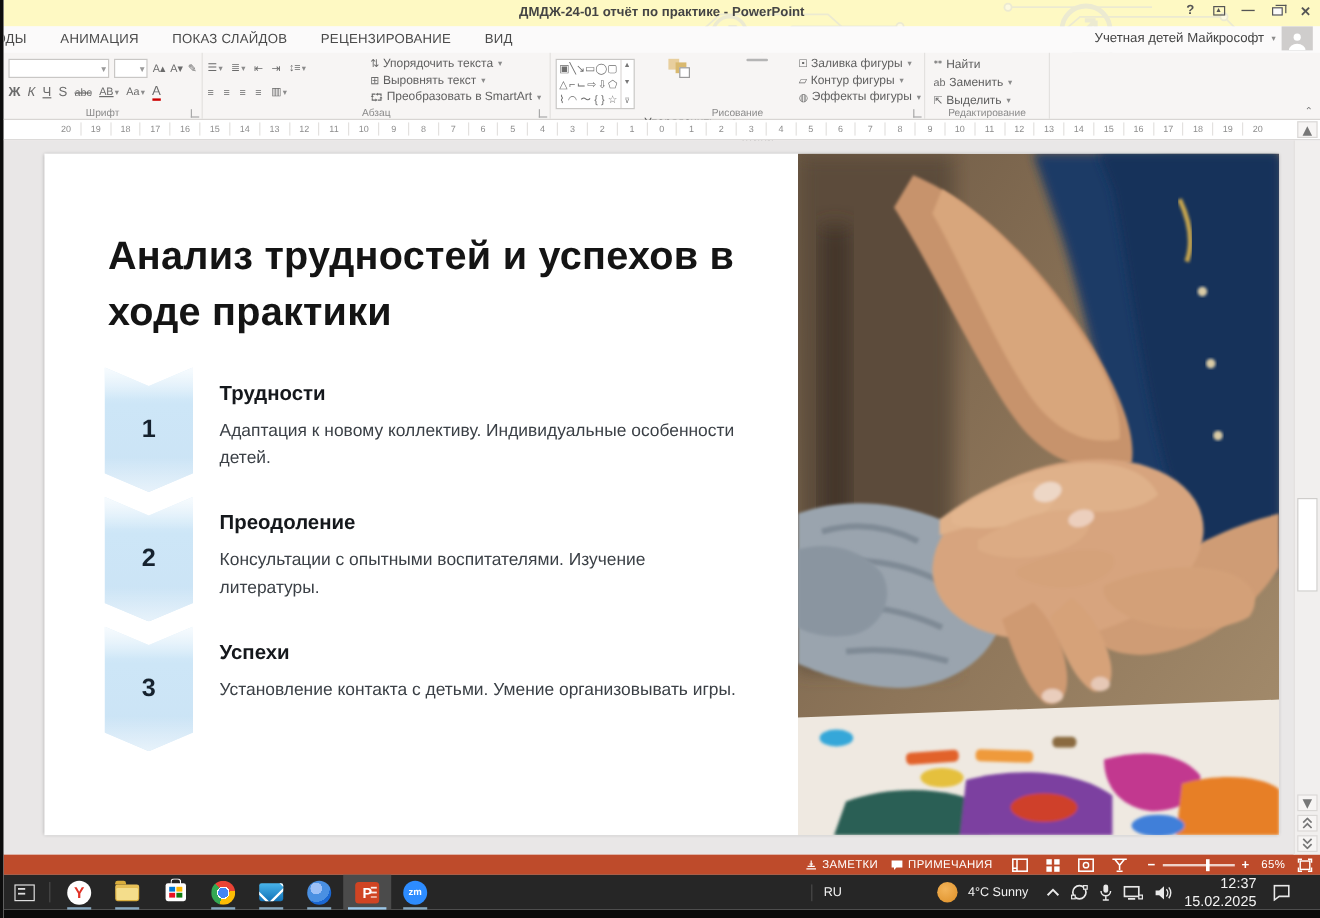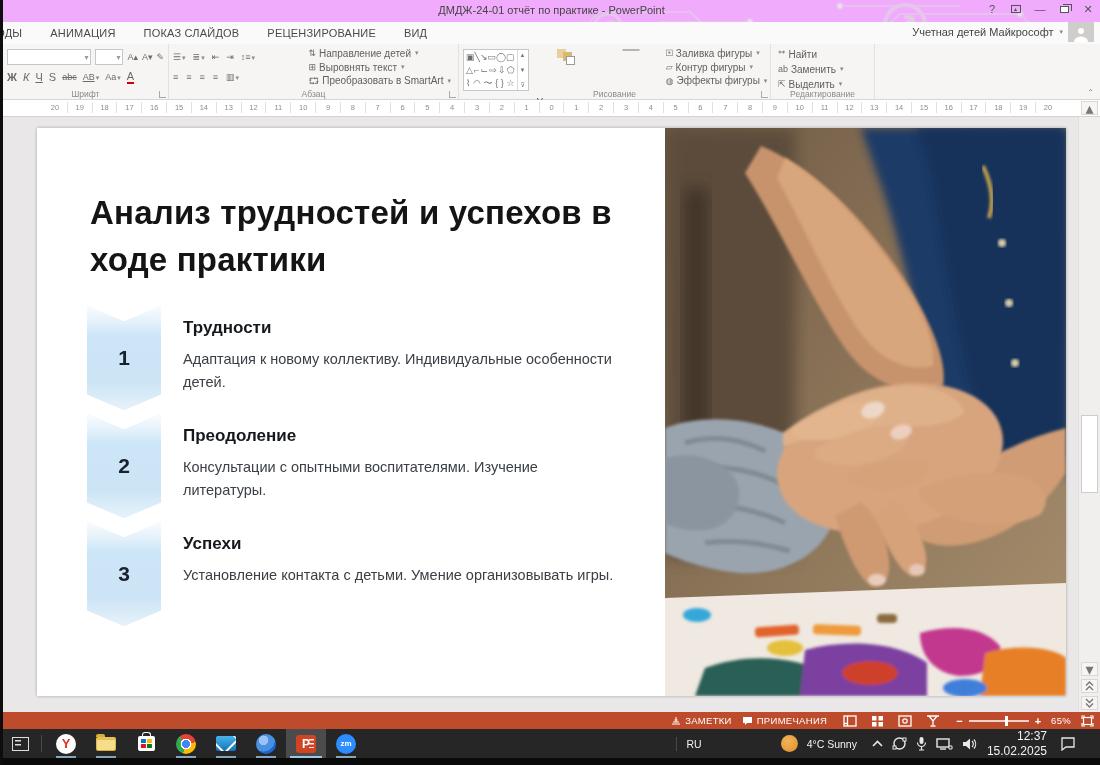--- a/index.html
+++ b/index.html
@@ -1,19 +1,19 @@
 <!DOCTYPE html>
 <html><head>
 <meta charset="utf-8">
 <style>
   html,body{margin:0;padding:0;background:#000;}
   *{box-sizing:border-box;font-family:"Liberation Sans",sans-serif;}
   #screen{position:relative;width:1100px;height:765px;background:#fbfafa;overflow:hidden;border-left:3px solid #0d0d0d;}
   
-  .titlebar{position:relative;height:22px;background:#f0abfc;}
+  .titlebar{position:relative;height:22px;background:#fef9c3;font-weight:bold;}
   .title-text{position:absolute;left:0;right:0;top:4px;text-align:center;font-size:11px;color:#444;}
   .win-controls{position:absolute;right:4px;top:2px;display:flex;gap:8px;align-items:center;z-index:5;}
   .wc{width:16px;height:14px;display:flex;align-items:center;justify-content:center;font-size:11px;color:#555;cursor:default;}
   .wc-box{width:10px;height:8px;border:1px solid #555;position:relative;}
   .wc-box .up{position:absolute;left:2px;top:0px;font-size:6px;color:#555;line-height:6px;}
   .wc-restore{width:9px;height:7px;border:1px solid #555;position:relative;background:#fbfafa;}
   .wc-restore:before{content:"";position:absolute;left:2px;top:-3px;width:8px;height:6px;border:1px solid #555;border-bottom:none;border-left:none;}
   .watermark{position:absolute;right:0;top:0;width:560px;height:48px;pointer-events:none;opacity:.55;}
   
   .tabrow{position:relative;height:22px;background:#fbfafa;display:flex;align-items:center;}
@@ -216,21 +216,21 @@
           <span class="glyph sm">≡</span>
           <span class="glyph sm">≡</span>
           <span class="glyph sm">≡</span>
           <span class="glyph sm">≡</span>
           <span class="glyph sm">▥<span class="dd">▾</span></span>
         </div>
       </div>
       <div class="minicol">
         <div class="minibtn">
             <span class="glyph sm">⇅</span>
-            <span>Направление детей</span>
+            <span>Упорядочить текста</span>
             <span class="dd">▾</span>
           </div>
         <div class="minibtn">
             <span class="glyph sm">⊞</span>
             <span>Выровнять текст</span>
             <span class="dd">▾</span>
           </div>
         <div class="minibtn">
             <span class="glyph sm">⮔</span>
             <span>Преобразовать в SmartArt</span>

